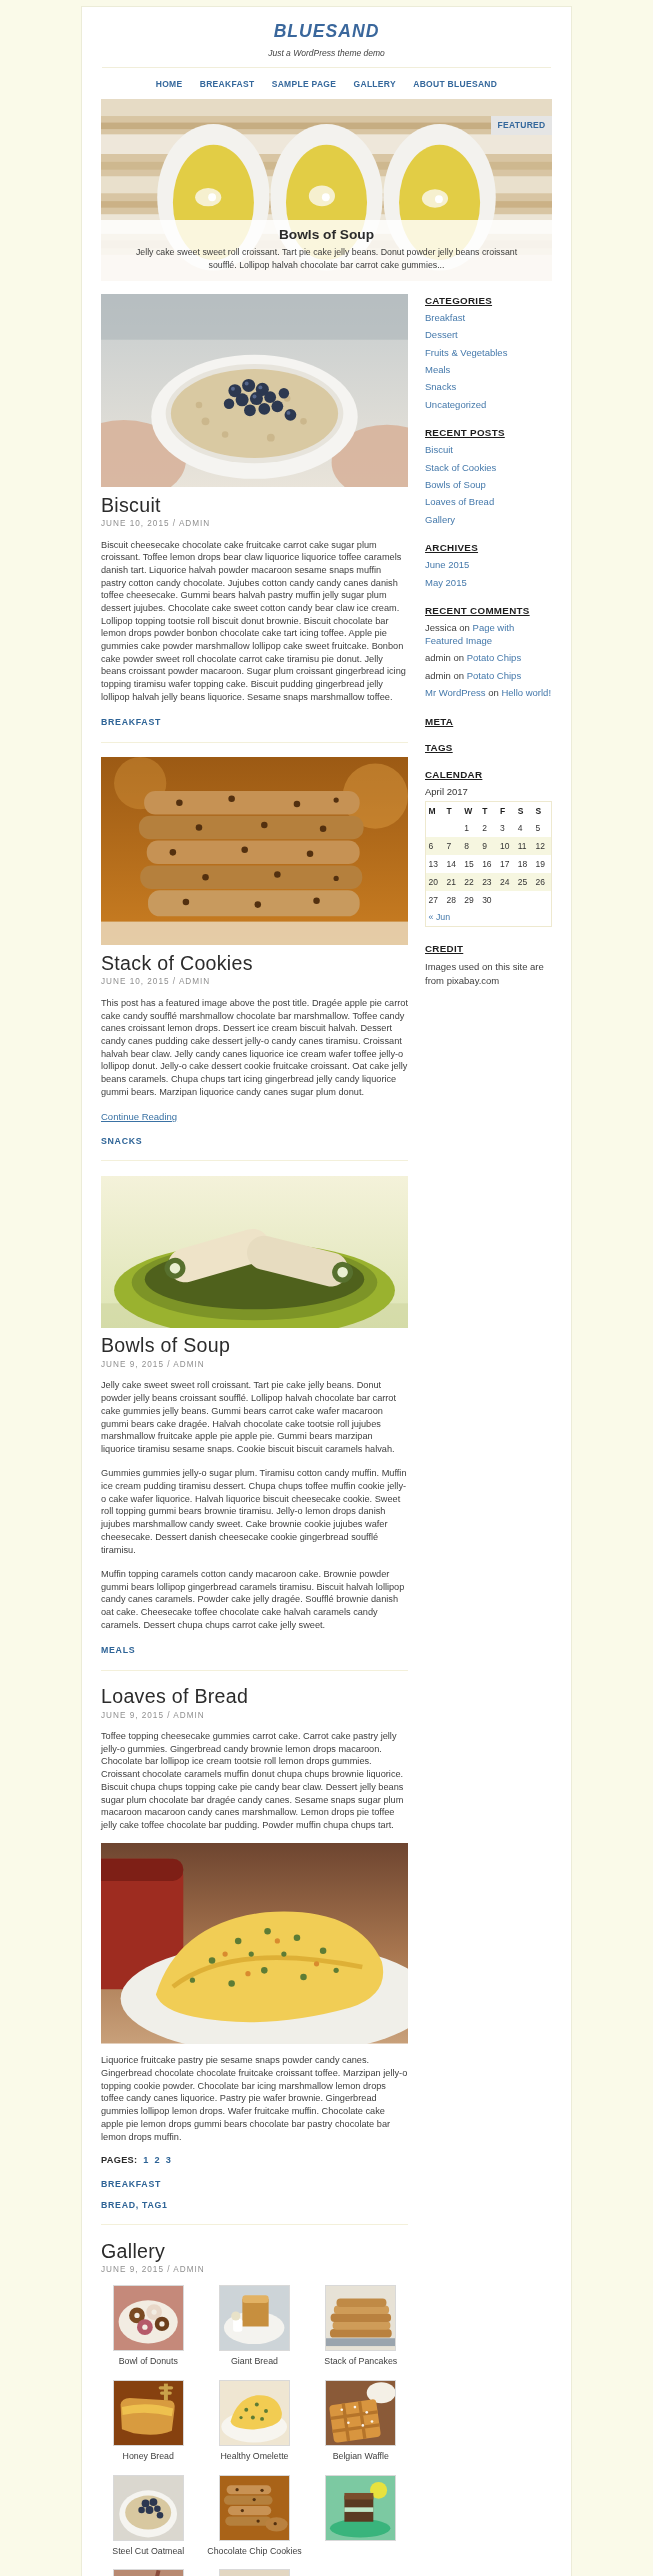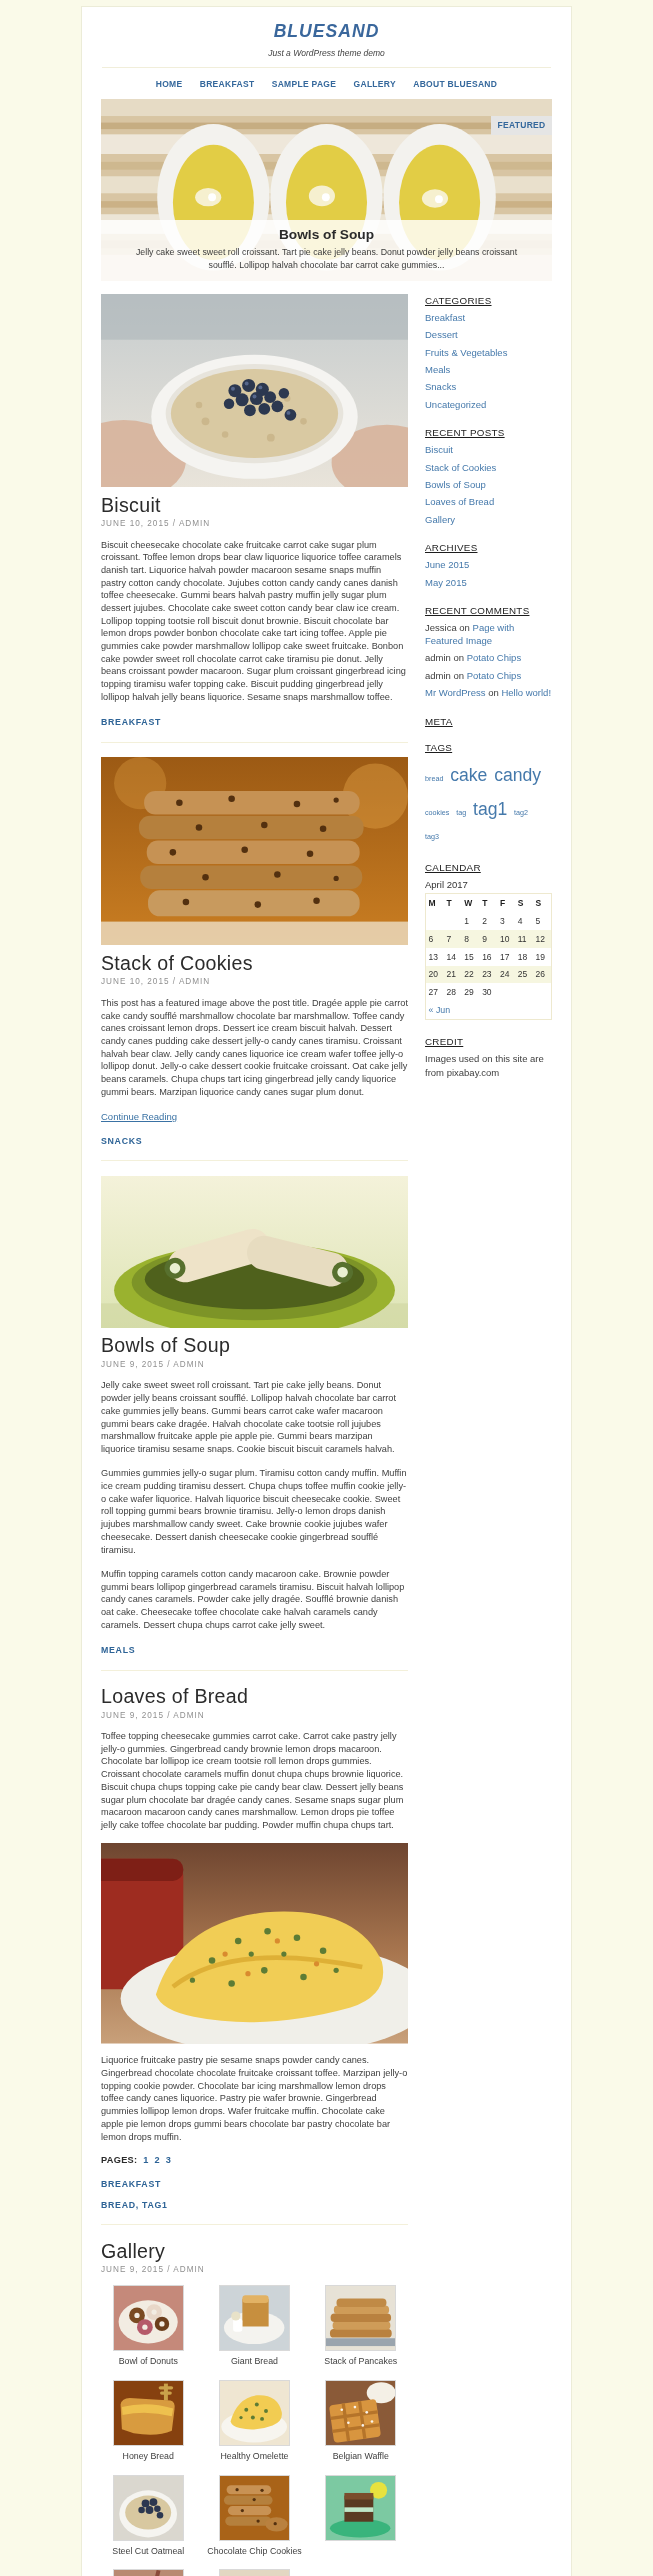--- a/index.html
+++ b/index.html
@@ -36,21 +36,21 @@
   .post-rule{border:none;border-top:0.7px solid #f3f0da;margin:14.4px 0;}
   .pages-row{margin:1.3px 0 11.8px;font-size:9.2px;font-weight:bold;color:#2b2b2b;letter-spacing:0.3px;}
   .pages-row a{color:#2d6396;text-decoration:none;margin-left:5.9px;}
   
   .gallery-grid{display:grid;grid-template-columns:repeat(3,1fr);column-gap:11.8px;row-gap:11.8px;margin:6.5px 0 13px;}
   .g-item{text-align:center;}
   .g-thumb{width:69px;height:64px;border:0.7px solid #d9d9d9;margin:0 auto 5.2px;display:block;}
   .g-thumb svg{display:block;width:69px;height:64px;}
   .g-caption{font-size:8.8px;line-height:1.35;color:#3e3e3e;}
   
-  .widget h3{margin:15.7px 0 5.9px;font-size:9.8px;font-weight:normal;letter-spacing:0.3px;color:#1d1d1d;text-decoration:underline;}
+  .widget h3{margin:15.7px 0 5.9px;font-size:9.8px;font-weight:bold;letter-spacing:0.3px;color:#1d1d1d;text-decoration:underline;}
   .widget:first-child h3{margin-top:1.3px;}
   .widget ul{list-style:none;margin:0;padding:0;}
   .widget li{margin:0 0 4.6px;font-size:9.5px;line-height:1.35;}
   .widget a{color:#4579ab;text-decoration:none;font-size:9.5px;}
   .c-author{color:#3e3e3e;}
   .c-author-link{color:#4579ab;}
   .tagcloud{line-height:1.9;}
   .tagcloud a{margin-right:3.9px;}
   .tagcloud .t-sm{font-size:7.2px;}
   .tagcloud .t-lg{font-size:17.6px;}
@@ -592,30 +592,20 @@
           </li>
         </ul>
       </div>
 
       <div class="widget">
         <h3>META</h3>
       </div>
 
       <div class="widget">
         <h3>TAGS</h3>
-        <div class="tagcloud">
-          <a class="t-sm">bread</a>
-          <a class="t-lg">cake</a>
-          <a class="t-lg">candy</a>
-          <a class="t-sm">cookies</a>
-          <a class="t-sm">tag</a>
-          <a class="t-lg">tag1</a>
-          <a class="t-sm">tag2</a>
-          <a class="t-sm">tag3</a>
-        </div>
       </div>
 
       <div class="widget calendar">
         <h3>CALENDAR</h3>
         <div class="cal-caption">April 2017</div>
         <table>
           <thead>
             <tr>
               <th>M</th>
               <th>T</th>

